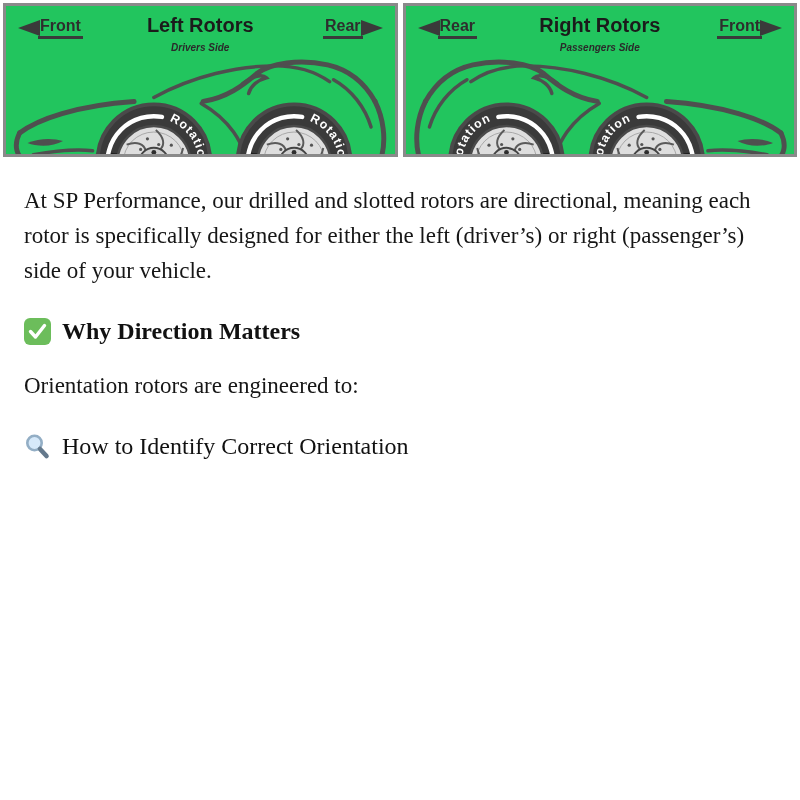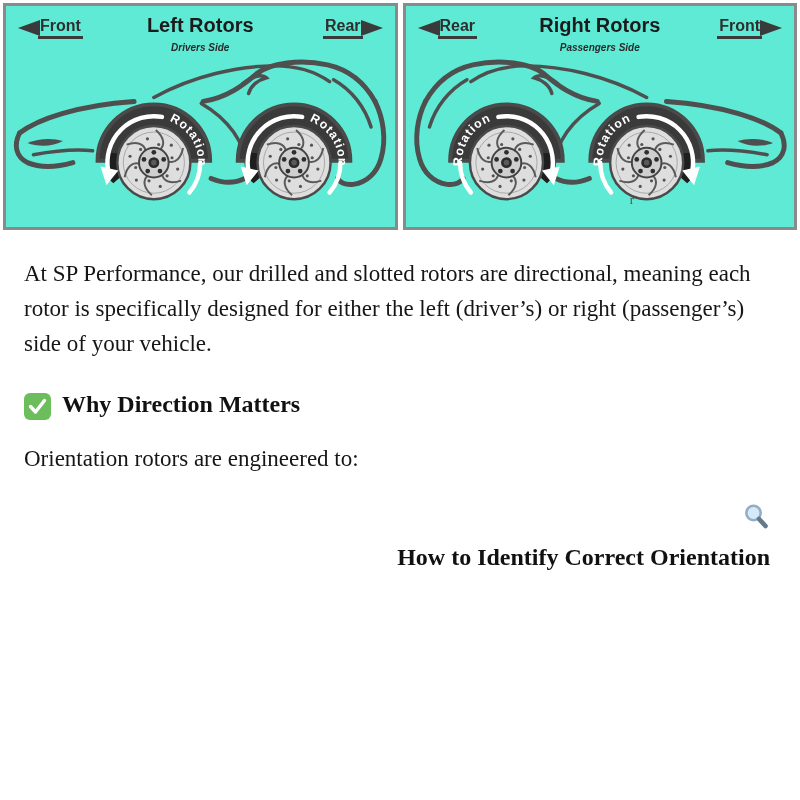--- a/index.html
+++ b/index.html
@@ -6,22 +6,22 @@
   html, body { margin: 0; padding: 0; }
   body {
     width: 800px; height: 800px; overflow: hidden;
     background: #ffffff; color: #161616;
     font-family: "Liberation Serif", serif;
   }
 
   
   .diagram-row { display: flex; gap: 5px; padding: 3px 3px 0 3px; }
   .panel {
-    flex: 1; height: 227px; border: 3px solid #8a8a8a;
-    background: #5eead4; position: relative; overflow: hidden;
+    flex: 1; height: 154px; border: 3px solid #8a8a8a;
+    background: #22c55e; position: relative; overflow: hidden;
   }
   .panel-header { position: relative; height: 50px; padding-top: 6px; }
   .arrow-label {
     position: absolute; top: 11px; display: flex; align-items: center;
     font-family: "Liberation Sans", sans-serif; font-weight: bold;
     font-size: 16px; color: #2e2e2e;
   }
   .al-left { left: 12px; } .al-right { right: 12px; }
   .arrow-label .txt { border-bottom: 3px solid #3a3a3a; padding: 0 2px 1px 2px; }
   .tri { width: 0; height: 0; border-top: 8px solid transparent; border-bottom: 8px solid transparent; }
@@ -46,23 +46,23 @@
     font-family: "Liberation Sans", sans-serif; font-weight: bold;
     font-size: 12.5px; fill: #ffffff; letter-spacing: 1px;
   }
   .artifact-text { font-family: "Liberation Serif", serif; font-size: 13px; fill: #555; }
 
   
   .text-wrap { padding: 10px 30px 0 24px; font-size: 23px; line-height: 35px; }
   .intro { margin: 16px 0 0 0; }
   h2.section-heading {
     font-size: 24px; line-height: 32px; margin: 27px 0 0 0;
-    display: flex; align-items: flex-end; gap: 11px; font-weight: bold; color: #111;
-  }
-  h2.weight-normal { font-weight: bold; flex-direction: column; }
+    display: flex; align-items: center; gap: 11px; font-weight: bold; color: #111;
+  }
+  h2.weight-normal { font-weight: normal; }
   .lead { margin: 21px 0 0 0; }
   ul.doc-list { margin: 13px 0 0 0; padding-left: 63px; }
   ul.doc-list li { padding-left: 3px; margin: 1px 0; }
 
   .check-icon {
     flex: none; width: 27px; height: 27px; border-radius: 6px;
     background: #6cbd5b; display: inline-flex; align-items: center; justify-content: center;
   }
   .mag-icon { flex: none; width: 27px; height: 27px; display: inline-flex; }
 </style>

